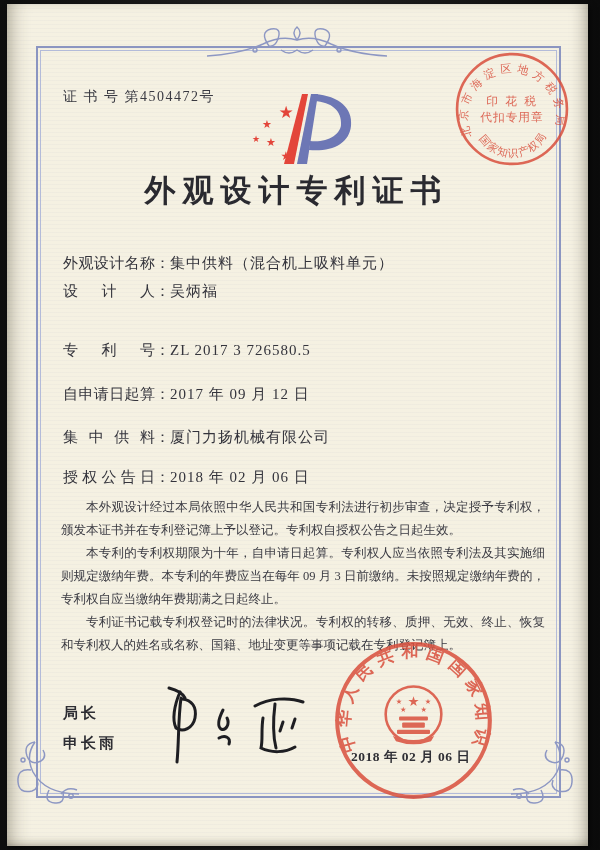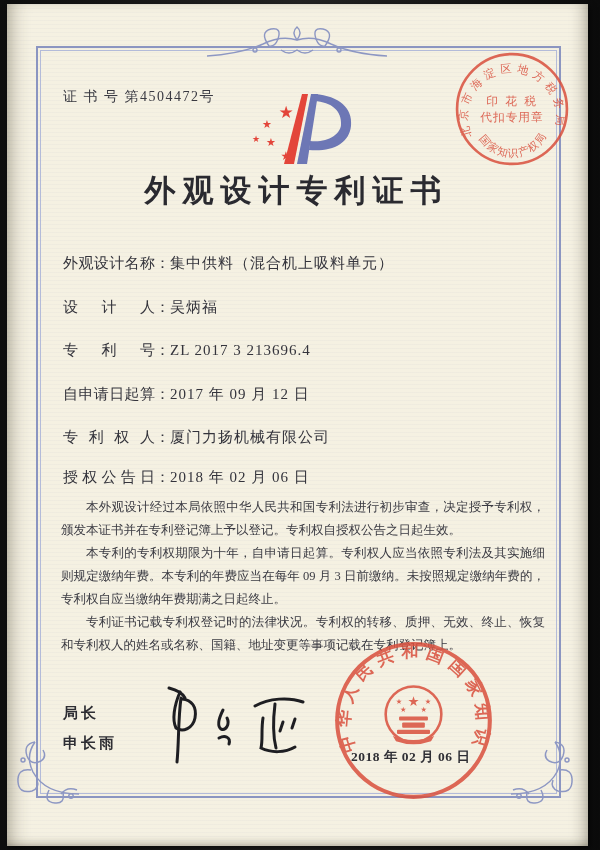--- a/index.html
+++ b/index.html
@@ -97,31 +97,31 @@
       </text>
       <text x="58" y="54" font-size="11.5" fill="#d94f3d" text-anchor="middle" letter-spacing="2" font-family="'Liberation Sans',sans-serif">印 花 税</text>
       <text x="58" y="70" font-size="11.5" fill="#d94f3d" text-anchor="middle" letter-spacing="1" font-family="'Liberation Sans',sans-serif">代扣专用章</text>
     </svg>
 
     <div class="abs title">外观设计专利证书</div>
 
     <div class="abs field" style="top:250px;">
       <span class="lbl">外观设计名称</span><span>：</span><span class="val">集中供料（混合机上吸料单元）</span>
     </div>
-    <div class="abs field" style="top:294px;">
+    <div class="abs field" style="top:278px;">
       <span class="lbl">设计人</span><span>：</span><span class="val">吴炳福</span>
     </div>
     <div class="abs field" style="top:337px;">
-      <span class="lbl">专利号</span><span>：</span><span class="val">ZL 2017 3 213696.4</span>
+      <span class="lbl">专利号</span><span>：</span><span class="val">ZL 2017 3 726580.5</span>
     </div>
     <div class="abs field" style="top:381px;">
       <span class="lbl">自申请日起算</span><span>：</span><span class="val">2017 年 09 月 12 日</span>
     </div>
     <div class="abs field" style="top:424px;">
-      <span class="lbl">专利权人</span><span>：</span><span class="val">厦门力扬机械有限公司</span>
+      <span class="lbl">集中供料</span><span>：</span><span class="val">厦门力扬机械有限公司</span>
     </div>
     <div class="abs field" style="top:464px;">
       <span class="lbl">授权公告日</span><span>：</span><span class="val">2018 年 02 月 06 日</span>
     </div>
 
     <div class="abs paras">
       <p>本外观设计经过本局依照中华人民共和国专利法进行初步审查，决定授予专利权，颁发本证书并在专利登记簿上予以登记。专利权自授权公告之日起生效。</p>
       <p>本专利的专利权期限为十年，自申请日起算。专利权人应当依照专利法及其实施细则规定缴纳年费。本专利的年费应当在每年 09 月 3 日前缴纳。未按照规定缴纳年费的，专利权自应当缴纳年费期满之日起终止。</p>
       <p>专利证书记载专利权登记时的法律状况。专利权的转移、质押、无效、终止、恢复和专利权人的姓名或名称、国籍、地址变更等事项记载在专利登记簿上。</p>
     </div>

